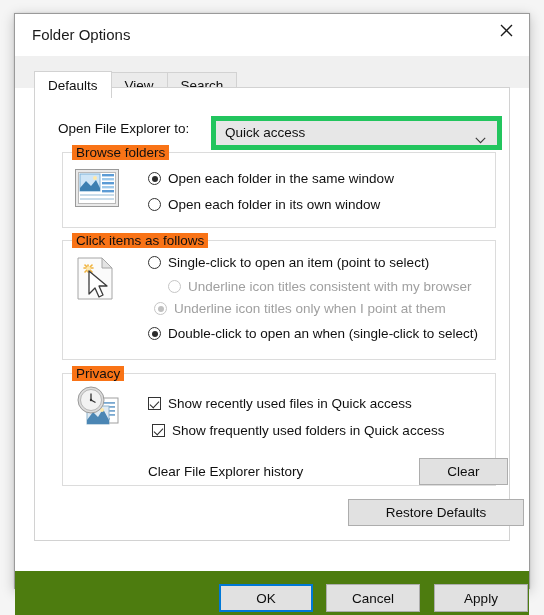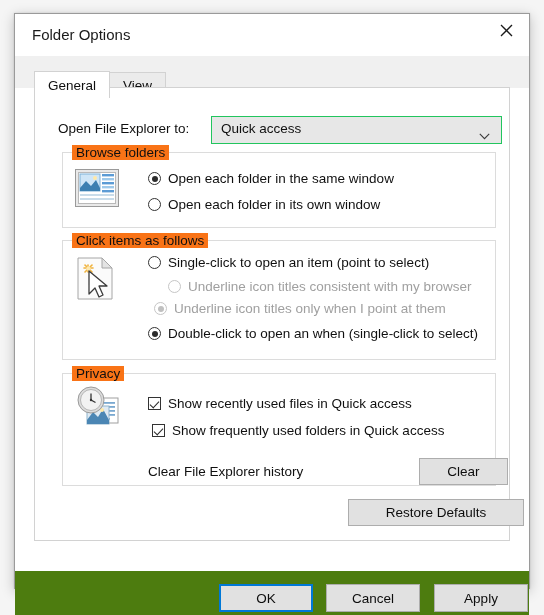--- a/index.html
+++ b/index.html
@@ -128,23 +128,23 @@
     left: 0; top: 5px;
     font-size: 13.5px;
     color: #101010;
     white-space: nowrap;
   }
   .combo {
     position: absolute;
     left: 153px;
     top: 0;
     width: 291px;
-    height: 28px;
+    height: 34px;
     background: #e7e7e7;
-    border: 1px solid #22c55e;
+    border: 5px solid #22c55e;
     box-sizing: border-box;
     cursor: default;
   }
   .combo .val {
     position: absolute;
     left: 9px;
     top: 4px;
     font-size: 13.5px;
     color: #101010;
     white-space: nowrap;
@@ -289,22 +289,23 @@
     <div class="close-btn">
       <svg width="13" height="13" viewBox="0 0 13 13">
         <line x1="1" y1="1" x2="12" y2="12" stroke="#1a1a1a" stroke-width="1.3"></line>
         <line x1="12" y1="1" x2="1" y2="12" stroke="#1a1a1a" stroke-width="1.3"></line>
       </svg>
     </div>
   </div>
 
   <div class="tabstrip">
     <div class="tabs">
-      <div class="tab active">General</div>
+      <div class="tab active">Defaults</div>
       <div class="tab">View</div>
+      <div class="tab">Search</div>
     </div>
   </div>
 
   <div class="content">
 
     <div class="row-openexp">
       <div class="lbl">Open File Explorer to:</div>
       <div class="combo">
         <div class="val">Quick access</div>
         <div class="arrow">

